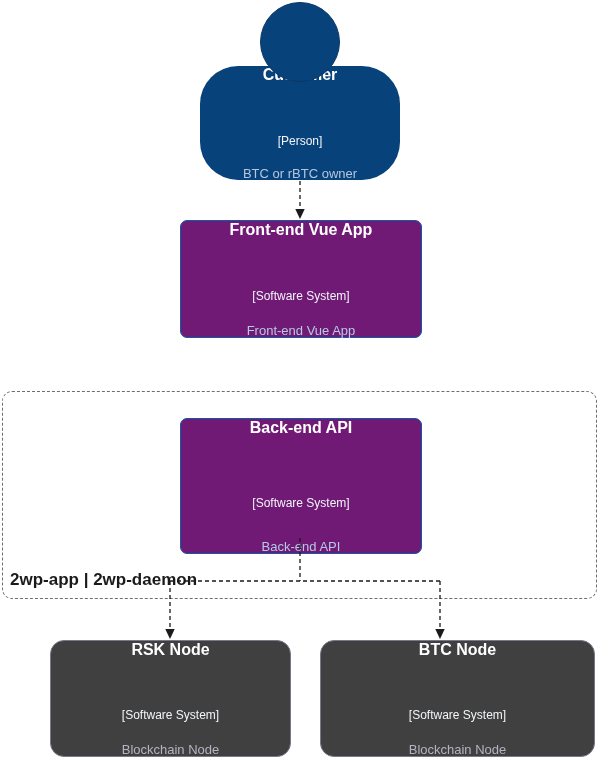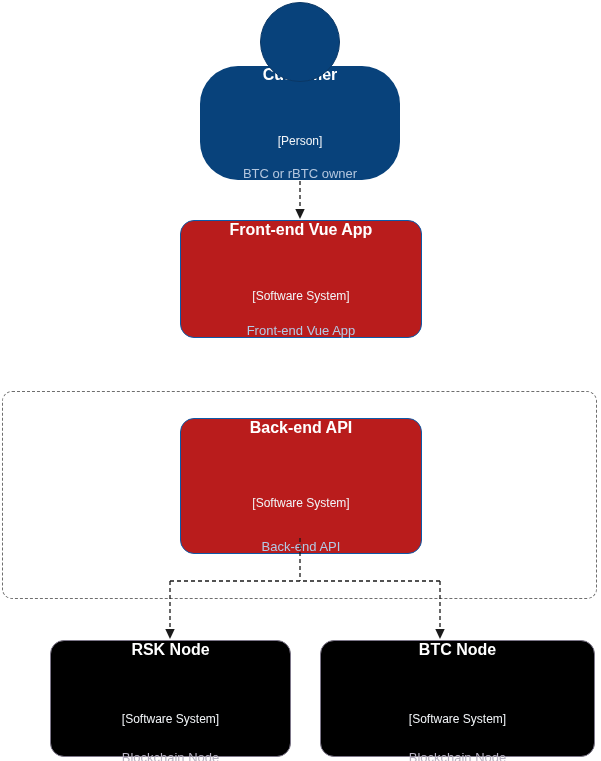--- a/index.html
+++ b/index.html
@@ -55,34 +55,33 @@
   .person-body {
     left: 200px; top: 66px;
     width: 200px; height: 114px;
     border-radius: 38px;
     background: #08427b;
   }
   .person-body .node-desc { color: #b3c6de; margin-top: 13px; }
 
   
   .system {
-    background: #b91c1c;
+    background: #701a75;
     border: 1px solid #0d5aa8;
-    border-radius: 14px;
+    border-radius: 7px;
   }
   .system .node-desc { color: #b3c9e4; }
   .frontend { left: 180px; top: 220px; width: 242px; height: 118px; }
   .backend  { left: 180px; top: 418px; width: 242px; height: 136px; }
 
   
   .external {
-    background: #000000;
+    background: #404040;
     border: 1px solid #7d7789;
     border-radius: 14px;
-    gap: 8px;
   }
   .external .node-desc { color: #b7b1c1; }
   .rsk { left: 50px;  top: 640px; width: 241px; height: 117px; }
   .btc { left: 320px; top: 640px; width: 275px; height: 117px; }
 
   
   .boundary {
     position: absolute;
     left: 2px; top: 391px;
     width: 595px; height: 208px;
@@ -137,20 +136,21 @@
     <path d="M300,538 L300,581"></path>
     <path d="M170,581 L440,581"></path>
     <path d="M170,581 L170,630"></path>
     <path d="M440,581 L440,630"></path>
     <polygon points="170,639 165.3,629 174.7,629"></polygon>
     <polygon points="440,639 435.3,629 444.7,629"></polygon>
   </svg>
 
   <div class="boundary">
     <div class="boundary-label">
+      <div class="boundary-title">2wp-app | 2wp-daemon</div>
     </div>
   </div>
 
   <div class="node person-body">
     <div class="node-title">Customer</div>
     <div class="node-type">[Person]</div>
     <div class="node-desc">BTC or rBTC owner</div>
   </div>
   <div class="person-head"></div>
 

